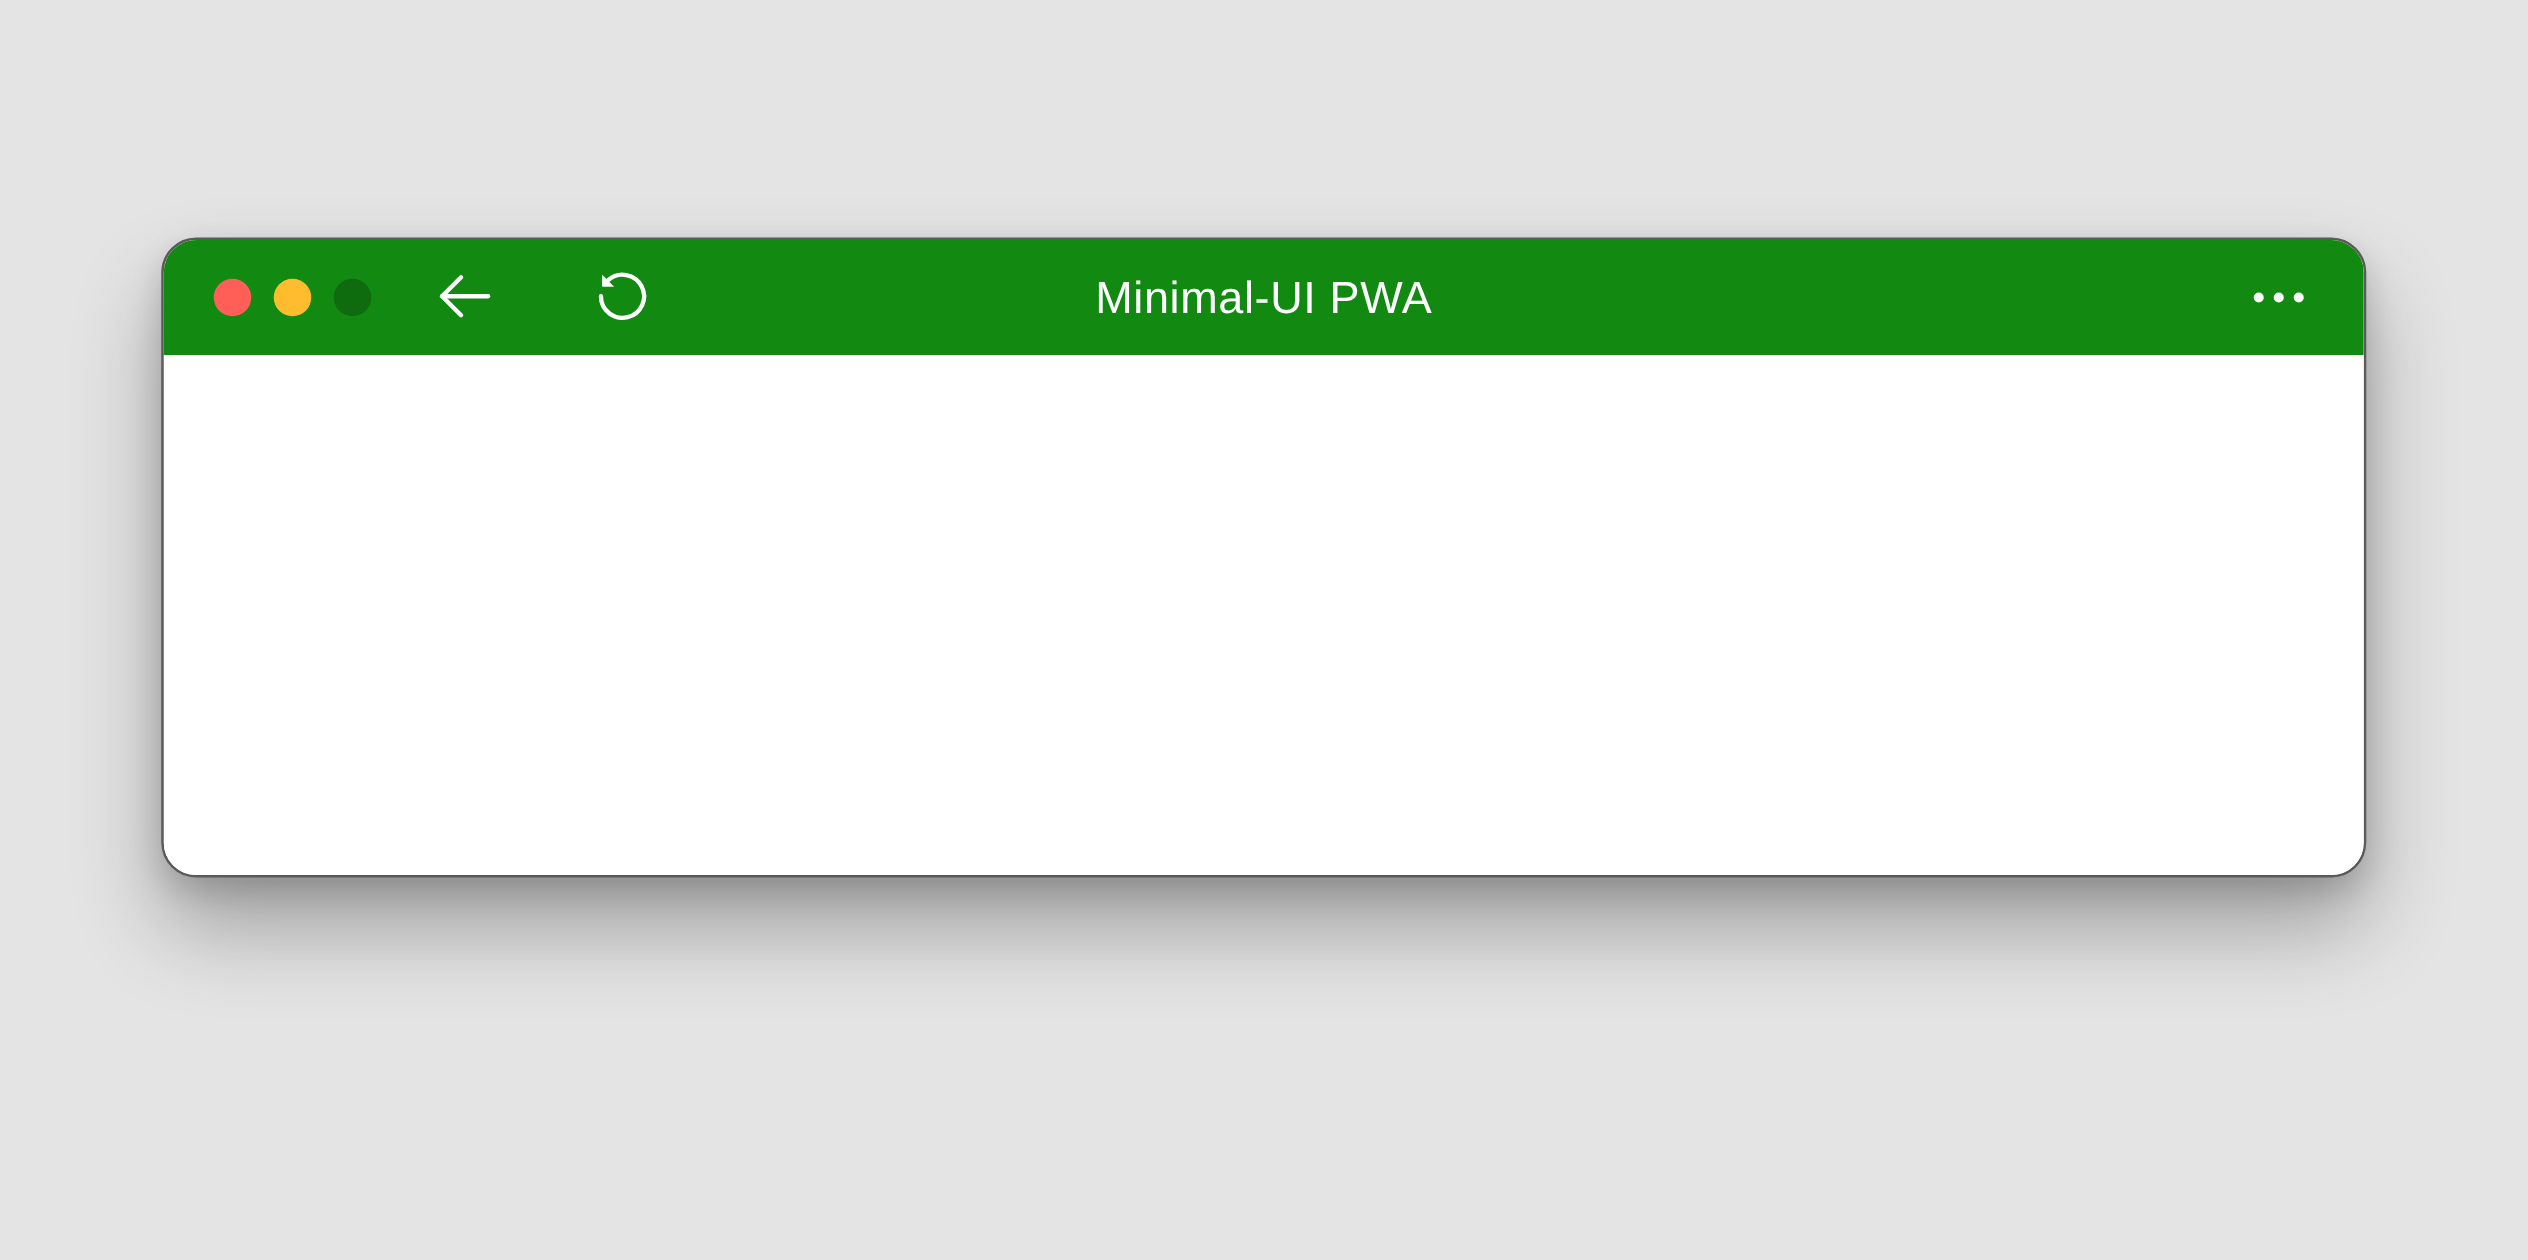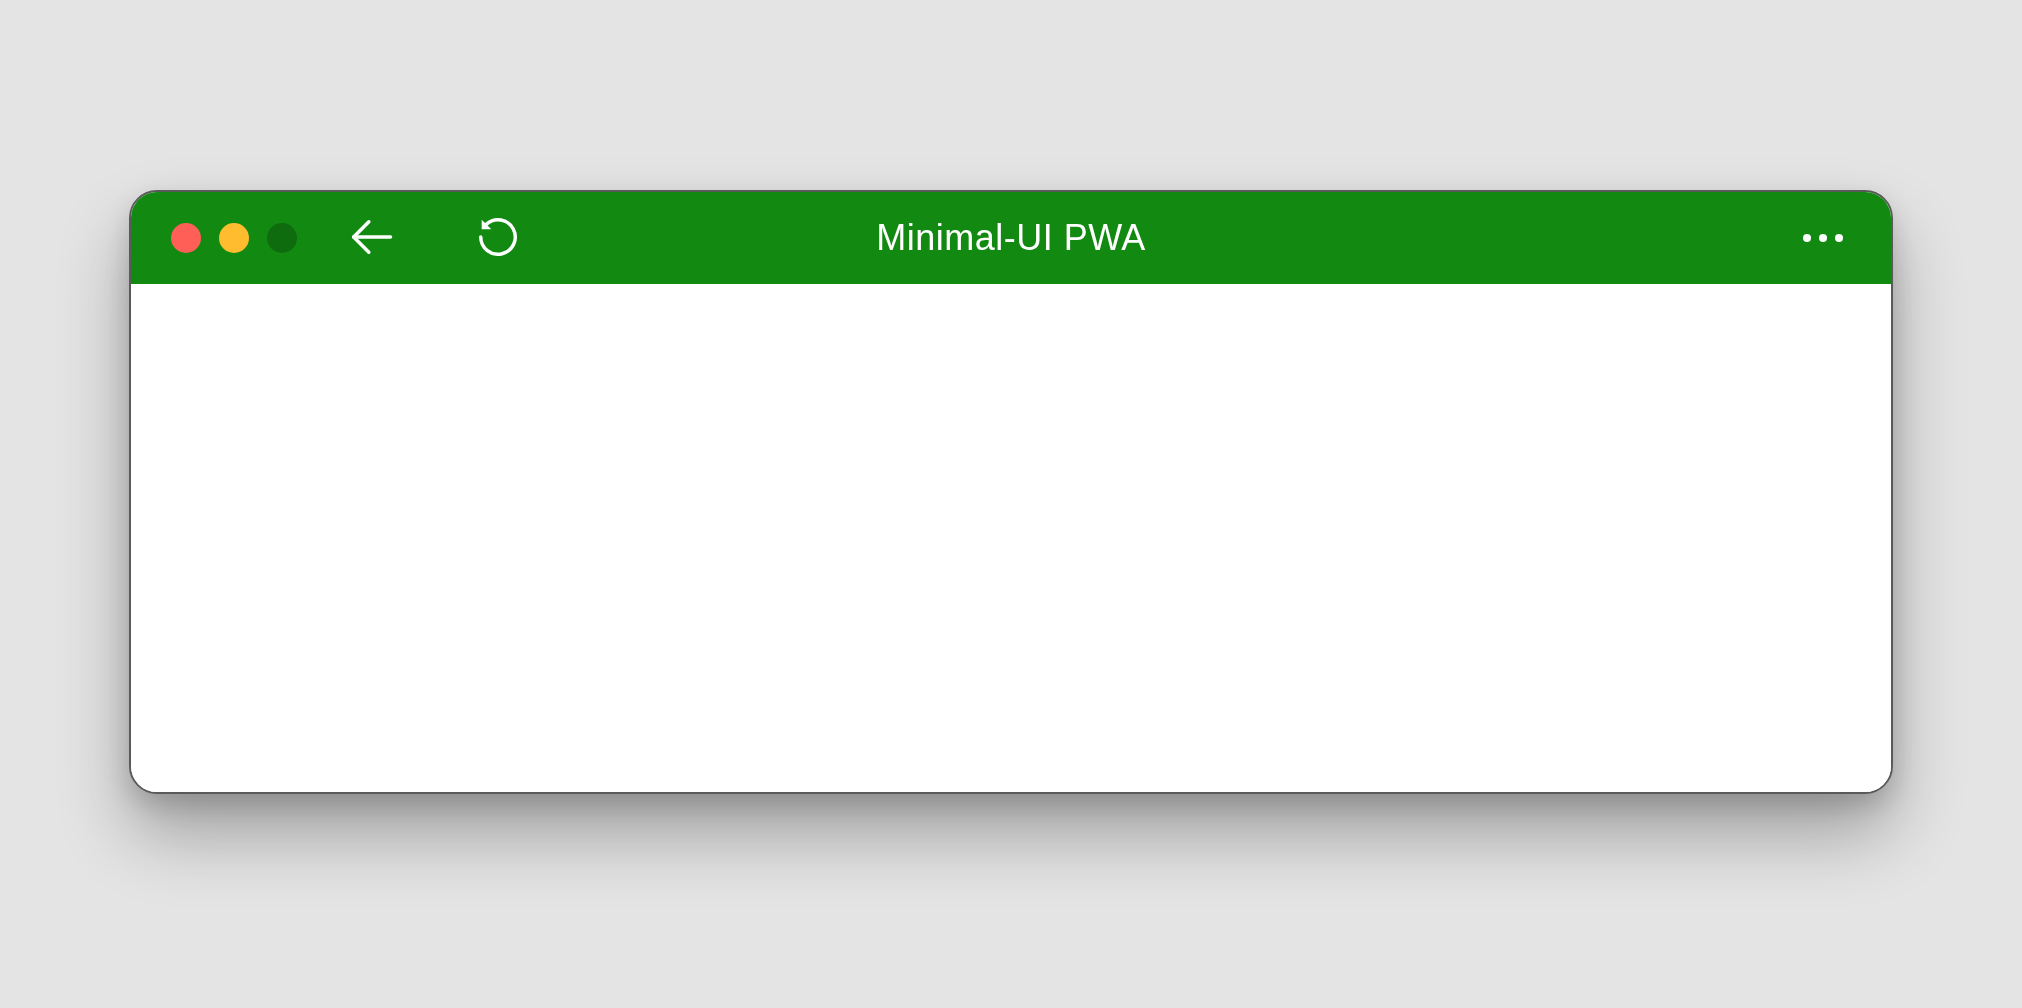--- a/index.html
+++ b/index.html
@@ -14,21 +14,21 @@
       background: #e4e4e4;
       display: flex;
       align-items: flex-start;
       justify-content: center;
       padding-top: 190px;
       font-family: -apple-system, BlinkMacSystemFont, "Segoe UI", Helvetica, Arial, sans-serif;
     }
     
     .window {
       width: 1764px;
-      height: 604px;
+      height: 512px;
       background: #ffffff;
       border-radius: 28px;
       border: 2px solid #5a5a5a;
       box-shadow: 0 40px 70px rgba(0,0,0,0.30), 0 10px 25px rgba(0,0,0,0.15);
       overflow: hidden;
       display: flex;
       flex-direction: column;
     }
     
     .titlebar {

